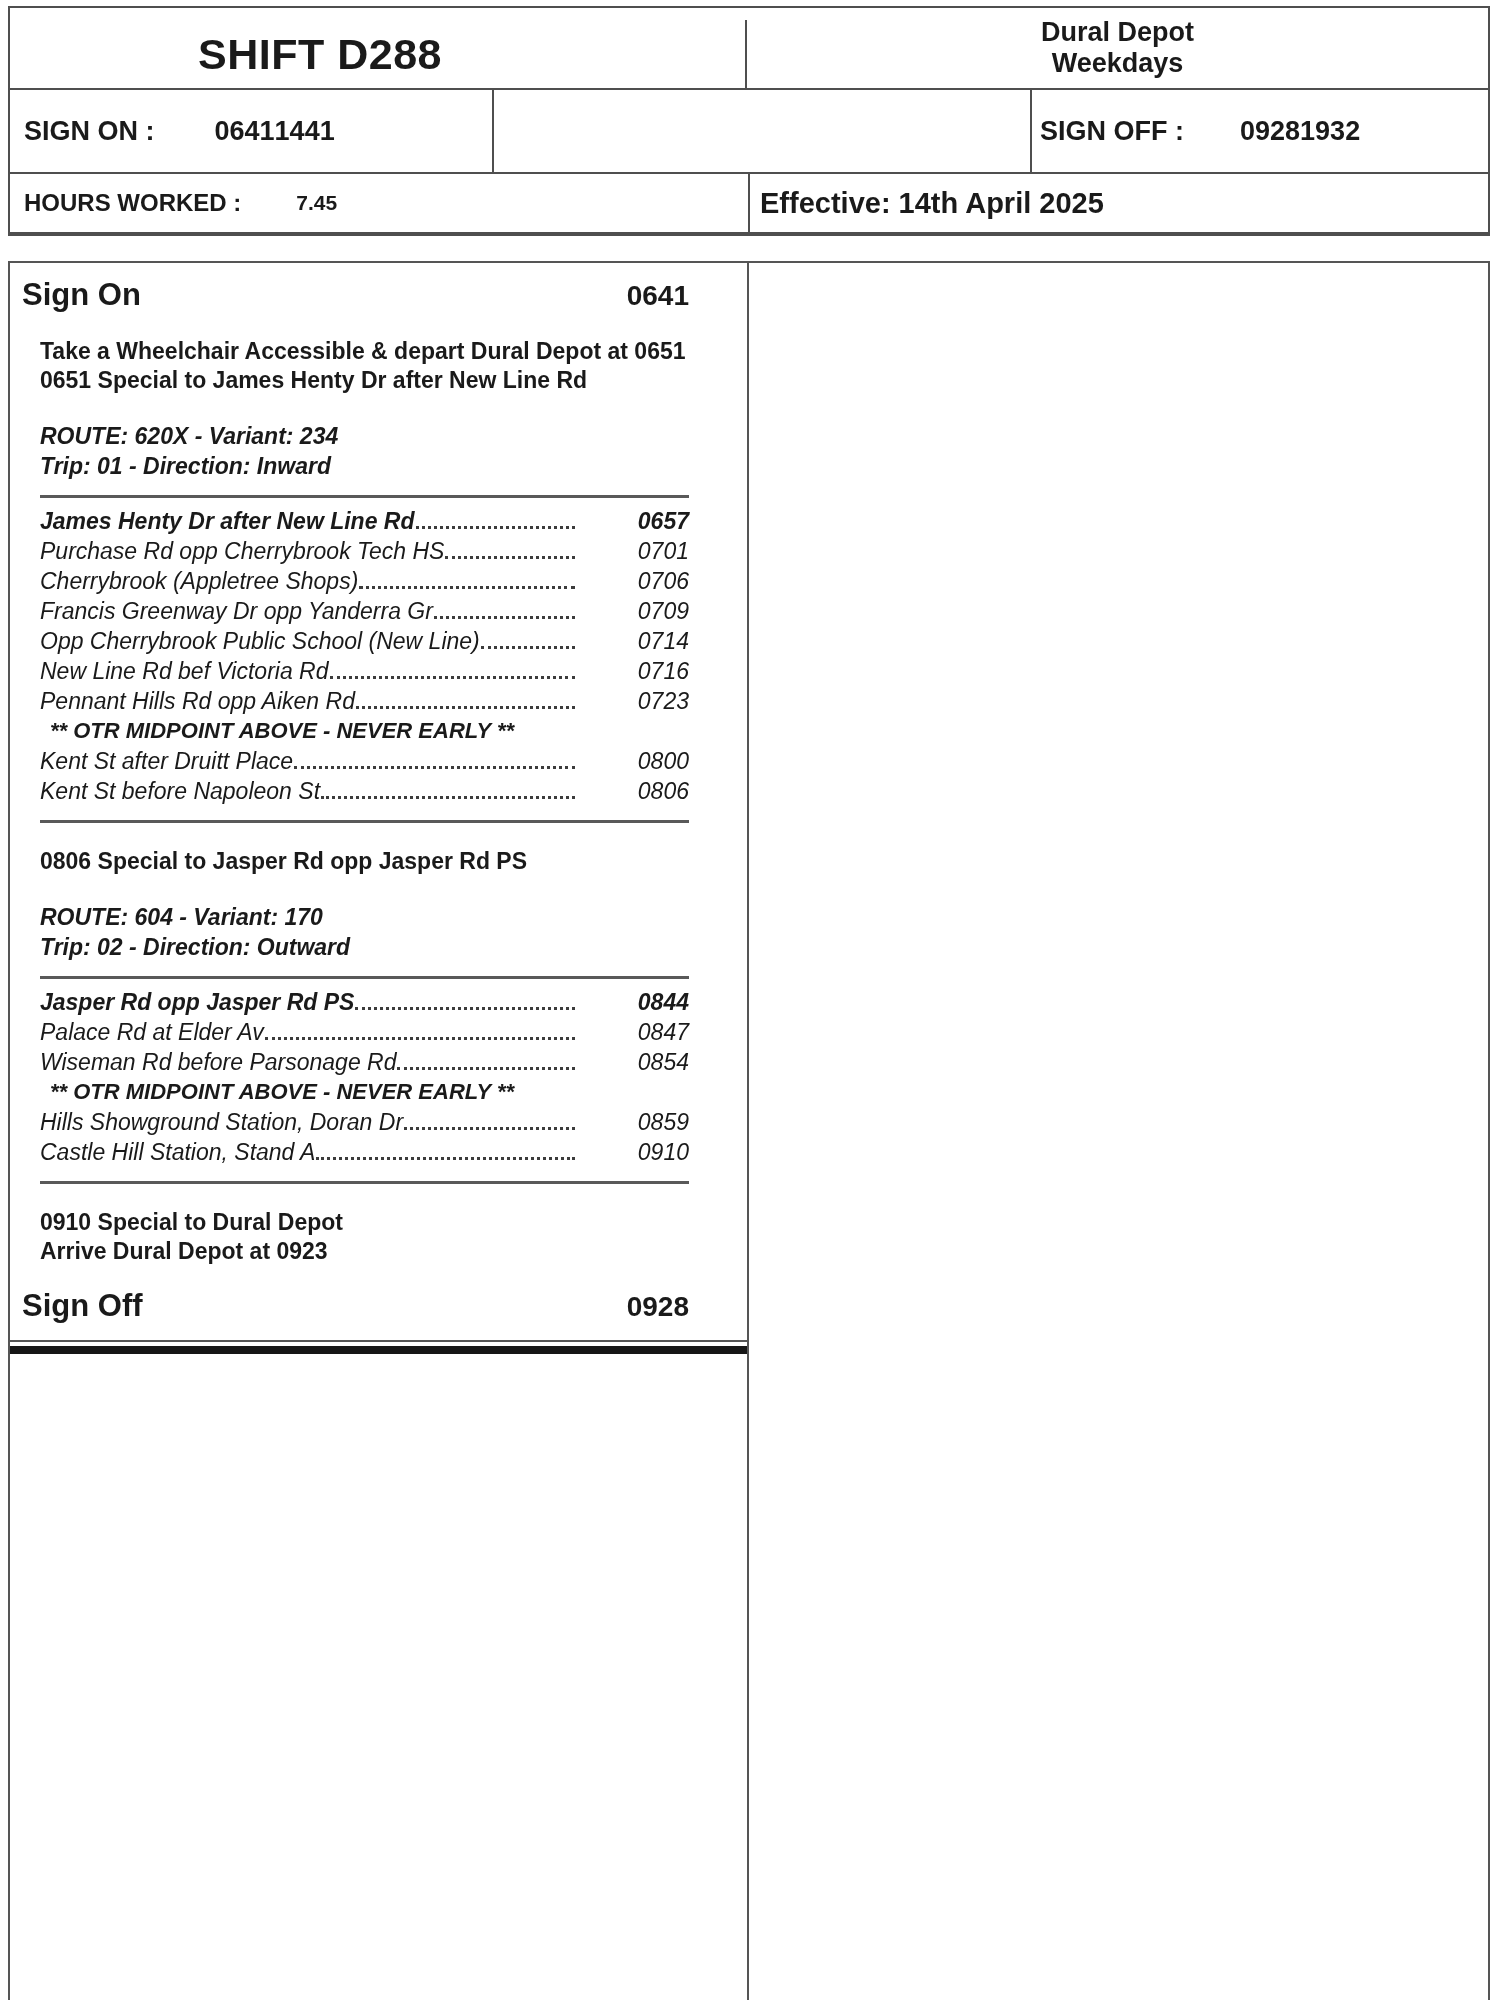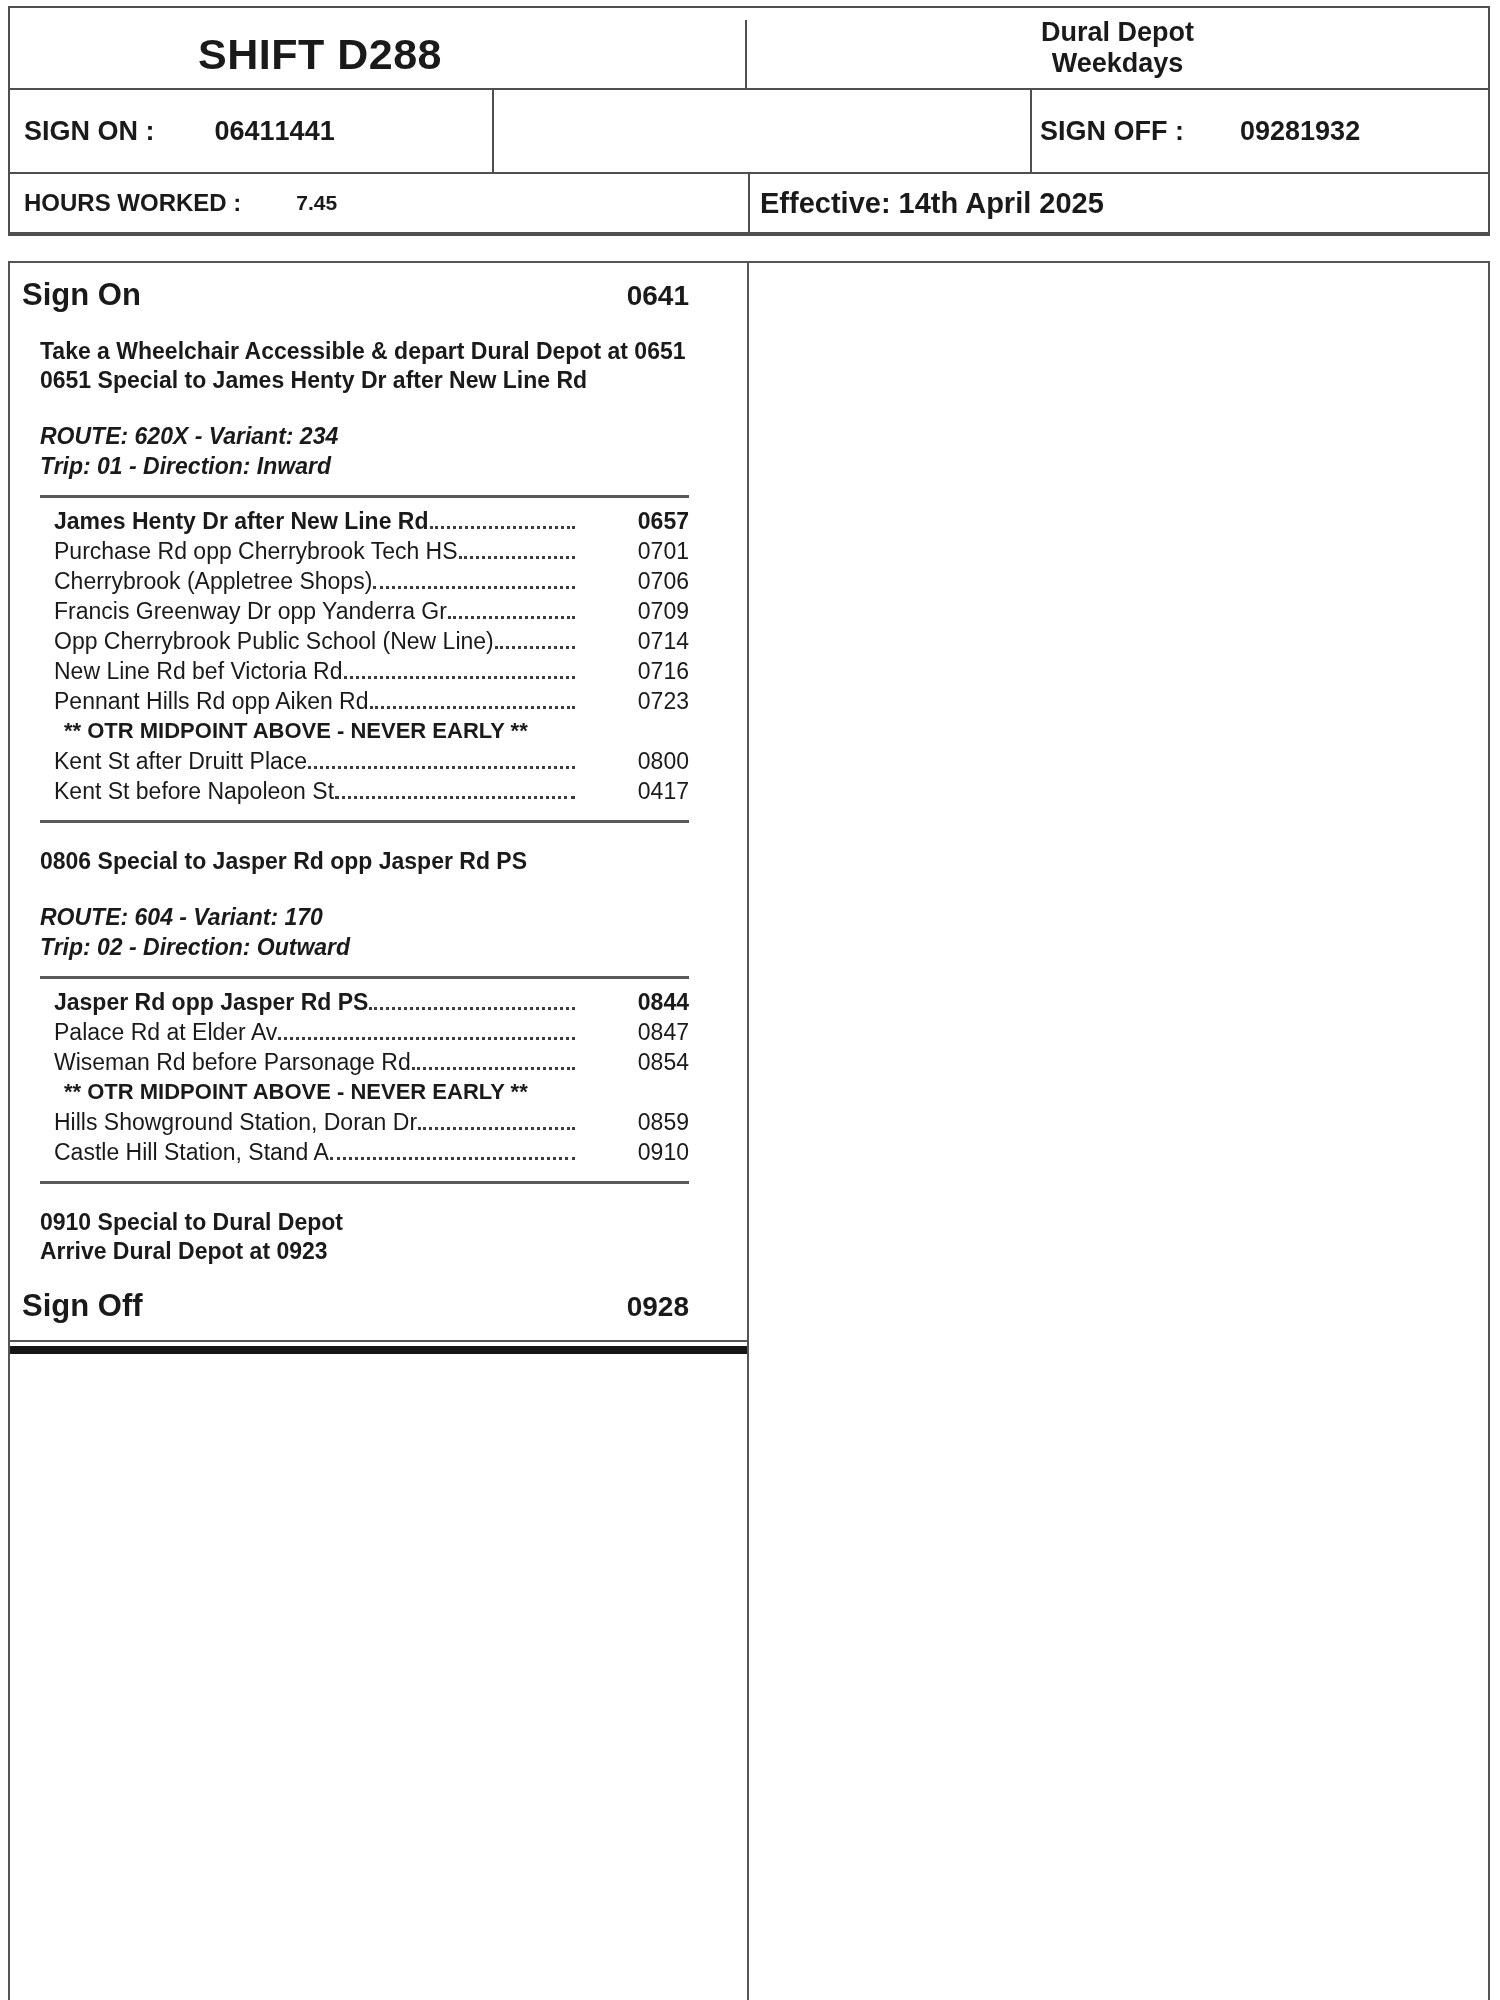--- a/index.html
+++ b/index.html
@@ -51,21 +51,21 @@
 
   .duty-content{border-bottom:2px solid #555555;padding:14px 58px 16px 12px;}
   .hd-row{display:flex;justify-content:space-between;align-items:baseline;}
   .hd-label{font-size:31px;font-weight:bold;}
   .hd-time{font-size:28px;font-weight:bold;}
   .signoff-row{margin-top:22px;}
 
   .note{font-weight:bold;font-size:23px;line-height:29px;margin:24px 0 0 18px;}
   .route{font-weight:bold;font-style:italic;font-size:23px;line-height:30px;margin:26px 0 12px 18px;}
   .section-rule{border-top:3px solid #595959;margin:14px 0 8px 18px;}
-  .stop-list{margin-left:32px;font-size:23px;line-height:30px;}
+  .stop-list{margin-left:18px;font-size:23px;line-height:30px;font-style:italic;}
   .stop-row{display:flex;align-items:flex-end;}
   .stop-row.bold{font-weight:bold;}
   .stop-name{white-space:nowrap;}
   .stop-leader{flex:1;border-bottom:3px dotted #3c3c3c;margin:0 50px 7px 1px;min-width:8px;}
   .stop-time{width:64px;text-align:right;white-space:nowrap;}
   .stop-mid{font-weight:bold;font-size:22px;line-height:30px;padding-left:10px;}
 
   .thick-bar{border-top:8px solid #161616;margin-top:4px;}
   .left-filler{flex:1;}
 </style>
@@ -164,21 +164,21 @@
               </div>
               <div class="stop-mid">** OTR MIDPOINT ABOVE - NEVER EARLY **</div>
               <div class="stop-row">
                 <span class="stop-name">Kent St after Druitt Place</span>
                 <span class="stop-leader"></span>
                 <span class="stop-time">0800</span>
               </div>
               <div class="stop-row">
                 <span class="stop-name">Kent St before Napoleon St</span>
                 <span class="stop-leader"></span>
-                <span class="stop-time">0417</span>
+                <span class="stop-time">0806</span>
               </div>
             </div>
             <div class="section-rule"></div>
             <div class="note">
               <div>0806 Special to Jasper Rd opp Jasper Rd PS</div>
             </div>
             <div class="route">
               <div>ROUTE: 604 - Variant: 170</div>
               <div>Trip: 02 - Direction: Outward</div>
             </div>

